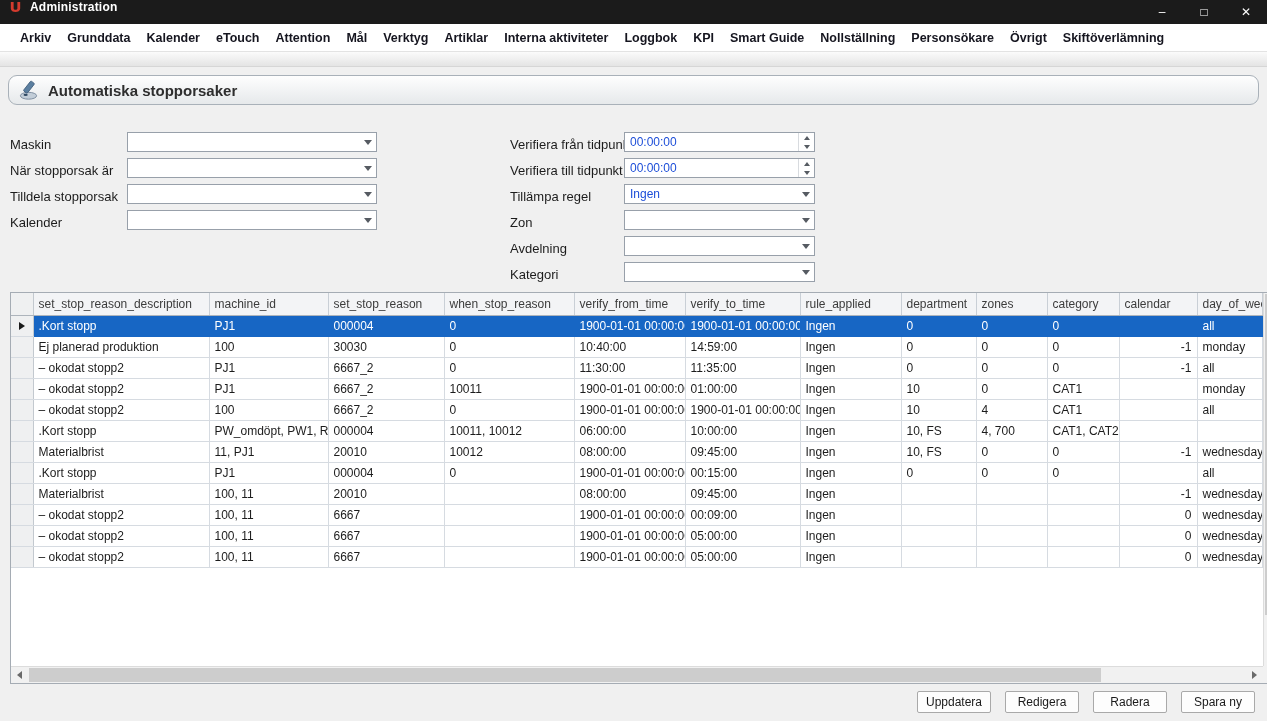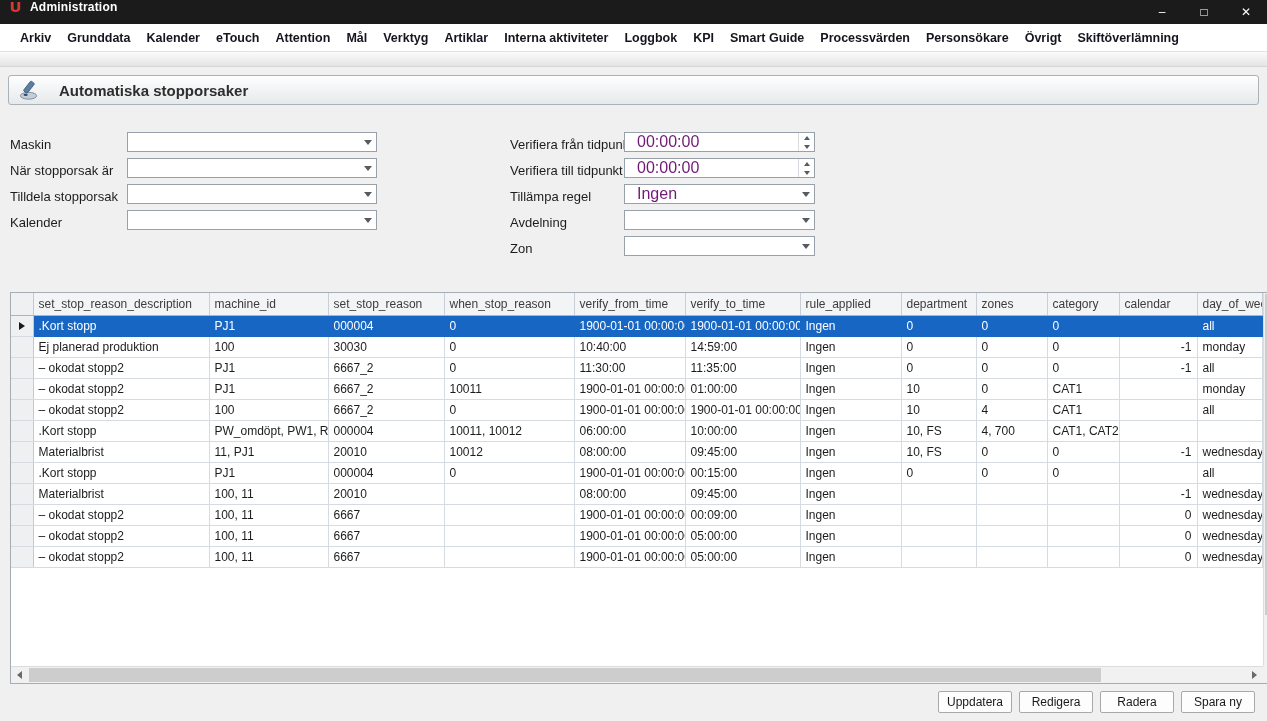--- a/index.html
+++ b/index.html
@@ -20,37 +20,37 @@
   .menubar{position:absolute;top:24px;left:0;right:0;height:28px;background:#fff;display:flex;
            align-items:center;padding:0 12px;border-bottom:1px solid #e3e3e3;overflow:hidden}
   .menu-item{padding:0 8px;font-size:12.5px;font-weight:600;color:#15151f;line-height:28px;white-space:nowrap}
 
   
   .toolstrip{position:absolute;top:52px;left:0;right:0;height:15px;
              background:linear-gradient(#fbfbfb,#e4e4e4);border-bottom:1px solid #d6d6d6}
 
   
   .header-panel{position:absolute;top:75px;left:8px;right:8px;height:30px;border:1px solid #a9b1b9;
-                border-radius:3px;background:linear-gradient(#fefefe,#e6e9eb);display:flex;
-                align-items:center;padding-left:9px;gap:20px}
+                border-radius:9px;background:linear-gradient(#fefefe,#e6e9eb);display:flex;
+                align-items:center;padding-left:9px;gap:9px}
   .header-title{font-size:15px;font-weight:bold;color:#2e2e2e}
   .pen-icon{width:21px;height:21px}
 
   
   .form-col{position:absolute}
   #form-left{left:10px;top:126px}
   #form-right{left:510px;top:126px}
   .field-row{display:flex;align-items:flex-end;height:26px}
   .field-label{font-size:13px;color:#1c1c1c;white-space:nowrap}
   #form-left .field-label{width:117px}
   #form-right .field-label{width:114px}
   .combo{position:relative;height:20px;background:#fff;border:1px solid #98a0aa;display:flex;align-items:stretch}
   #form-left .combo{width:250px}
   #form-right .combo{width:191px}
-  .combo-value{flex:1;font-size:16px;line-height:18px;padding-left:12px;color:#701a75;overflow:hidden;white-space:nowrap}
+  .combo-value{flex:1;font-size:12px;line-height:18px;padding-left:5px;color:#1d4ed8;overflow:hidden;white-space:nowrap}
   .combo-btn{width:17px;display:flex;align-items:center;justify-content:center}
   .spin{width:16px;display:flex;flex-direction:column;border-left:1px solid #d8dbdf}
   .spin-half{flex:1;display:flex;align-items:center;justify-content:center}
   .tri{display:inline-block;width:0;height:0}
   .tri-dn{border-left:3.5px solid transparent;border-right:3.5px solid transparent;border-top:4px solid #565b62}
   .tri-dn.big{border-left:4px solid transparent;border-right:4px solid transparent;border-top:5px solid #565b62}
   .tri-up{border-left:3.5px solid transparent;border-right:3.5px solid transparent;border-bottom:4px solid #565b62}
 
   
   .grid{position:absolute;left:10px;top:292px;width:1264px;height:392px;border:1px solid #a5acb4;background:#7f1d1d}
@@ -76,21 +76,21 @@
   .tri-left{border-top:4px solid transparent;border-bottom:4px solid transparent;border-right:5px solid #6a6a6a}
   .tri-right{border-top:4px solid transparent;border-bottom:4px solid transparent;border-left:5px solid #6a6a6a}
   .vscroll{position:absolute;top:0;right:0;width:10px;bottom:17px;background:#f1f1f1;border-left:1px solid #dcdcdc}
   .vs-thumb{position:absolute;top:1px;left:1px;right:1px;height:86%;background:#cdcdcd}
   .sb-corner{position:absolute;right:0;bottom:0;width:10px;height:17px;background:#f1f1f1}
 
   
   .footer{position:absolute;left:0;right:0;bottom:0;height:36px;background:#f0f0f0}
   .footer-buttons{position:absolute;right:12px;top:6px;display:flex}
   .btn{width:74px;height:22px;background:#fdfdfd;border:1px solid #a9a9a9;border-radius:2px;
-       font-family:inherit;font-size:12px;color:#1a1a1a;margin-left:7px;cursor:default}
+       font-family:inherit;font-size:12px;color:#1a1a1a;margin-left:14px;cursor:default}
 </style>
 </head>
 <body>
 
 <div class="titlebar">
   <svg class="app-icon" viewBox="0 0 16 16">
     <path d="M3 2 L6 2 L6 9 C6 10.8 10 10.8 10 9 L10 2 L13 2 L13 9 C13 14 3 14 3 9 Z" fill="#d23b2e"></path>
   </svg>
   <span class="title-text">Administration</span>
   <div class="win-controls">
@@ -106,21 +106,21 @@
     <div class="menu-item">Kalender</div>
     <div class="menu-item">eTouch</div>
     <div class="menu-item">Attention</div>
     <div class="menu-item">Mål</div>
     <div class="menu-item">Verktyg</div>
     <div class="menu-item">Artiklar</div>
     <div class="menu-item">Interna aktiviteter</div>
     <div class="menu-item">Loggbok</div>
     <div class="menu-item">KPI</div>
     <div class="menu-item">Smart Guide</div>
-    <div class="menu-item">Processvärden</div>
+    <div class="menu-item">Nollställning</div>
     <div class="menu-item">Personsökare</div>
     <div class="menu-item">Övrigt</div>
     <div class="menu-item">Skiftöverlämning</div>
   </div>
 
 <div class="toolstrip"></div>
 
 <div class="header-panel">
   <svg class="pen-icon" viewBox="0 0 22 22">
     <ellipse cx="11" cy="16.5" rx="8.5" ry="3.6" fill="#c2cdd8" stroke="#7d8da0" stroke-width="1"></ellipse>
@@ -200,30 +200,39 @@
     <div class="field-row">
       <div class="field-label">Tillämpa regel</div>
       <div class="combo">
         <span class="combo-value">Ingen</span>
         <span class="combo-btn">
           <i class="tri tri-dn big"></i>
         </span>
       </div>
     </div>
     <div class="field-row">
+      <div class="field-label">Zon</div>
+      <div class="combo">
+        <span class="combo-value"></span>
+        <span class="combo-btn">
+          <i class="tri tri-dn big"></i>
+        </span>
+      </div>
+    </div>
+    <div class="field-row">
       <div class="field-label">Avdelning</div>
       <div class="combo">
         <span class="combo-value"></span>
         <span class="combo-btn">
           <i class="tri tri-dn big"></i>
         </span>
       </div>
     </div>
     <div class="field-row">
-      <div class="field-label">Zon</div>
+      <div class="field-label">Kategori</div>
       <div class="combo">
         <span class="combo-value"></span>
         <span class="combo-btn">
           <i class="tri tri-dn big"></i>
         </span>
       </div>
     </div>
   </div>
 
 <div class="grid">

